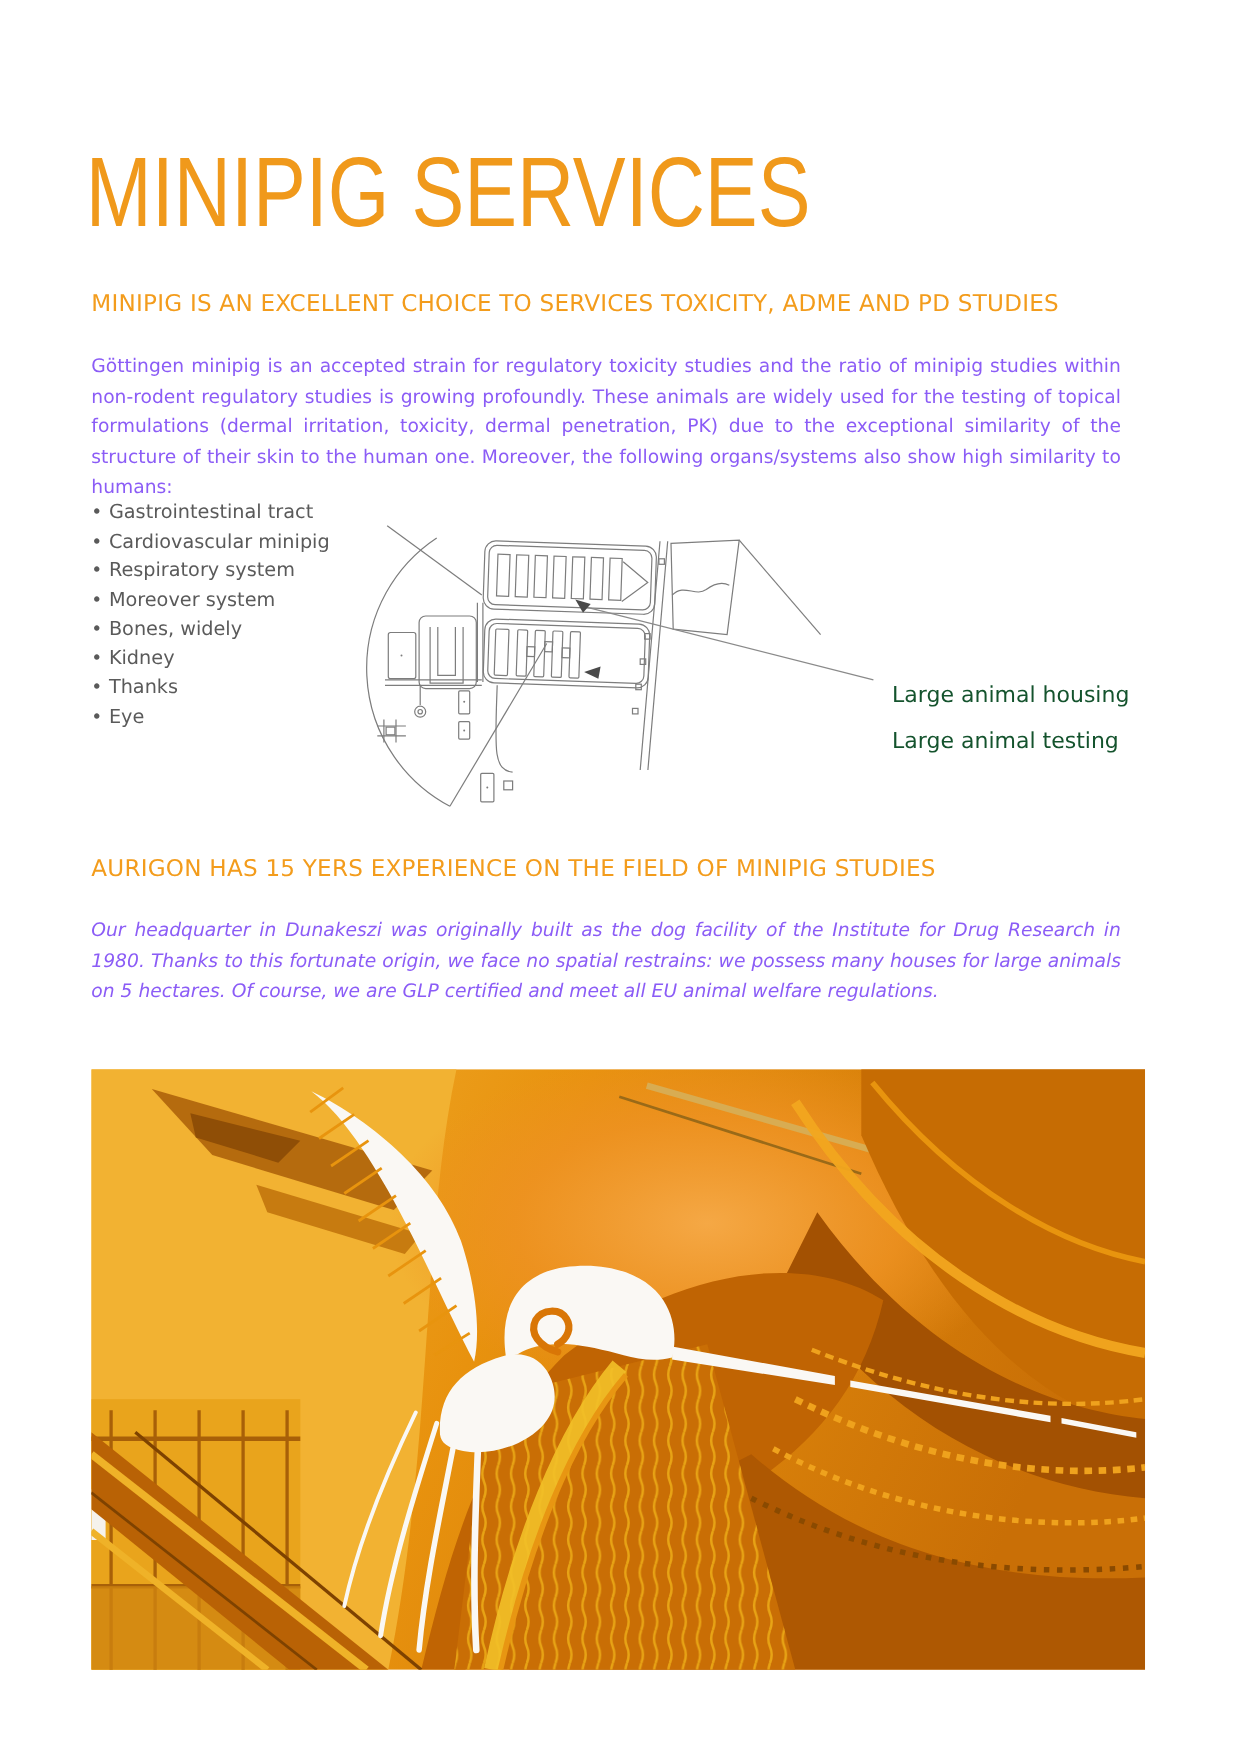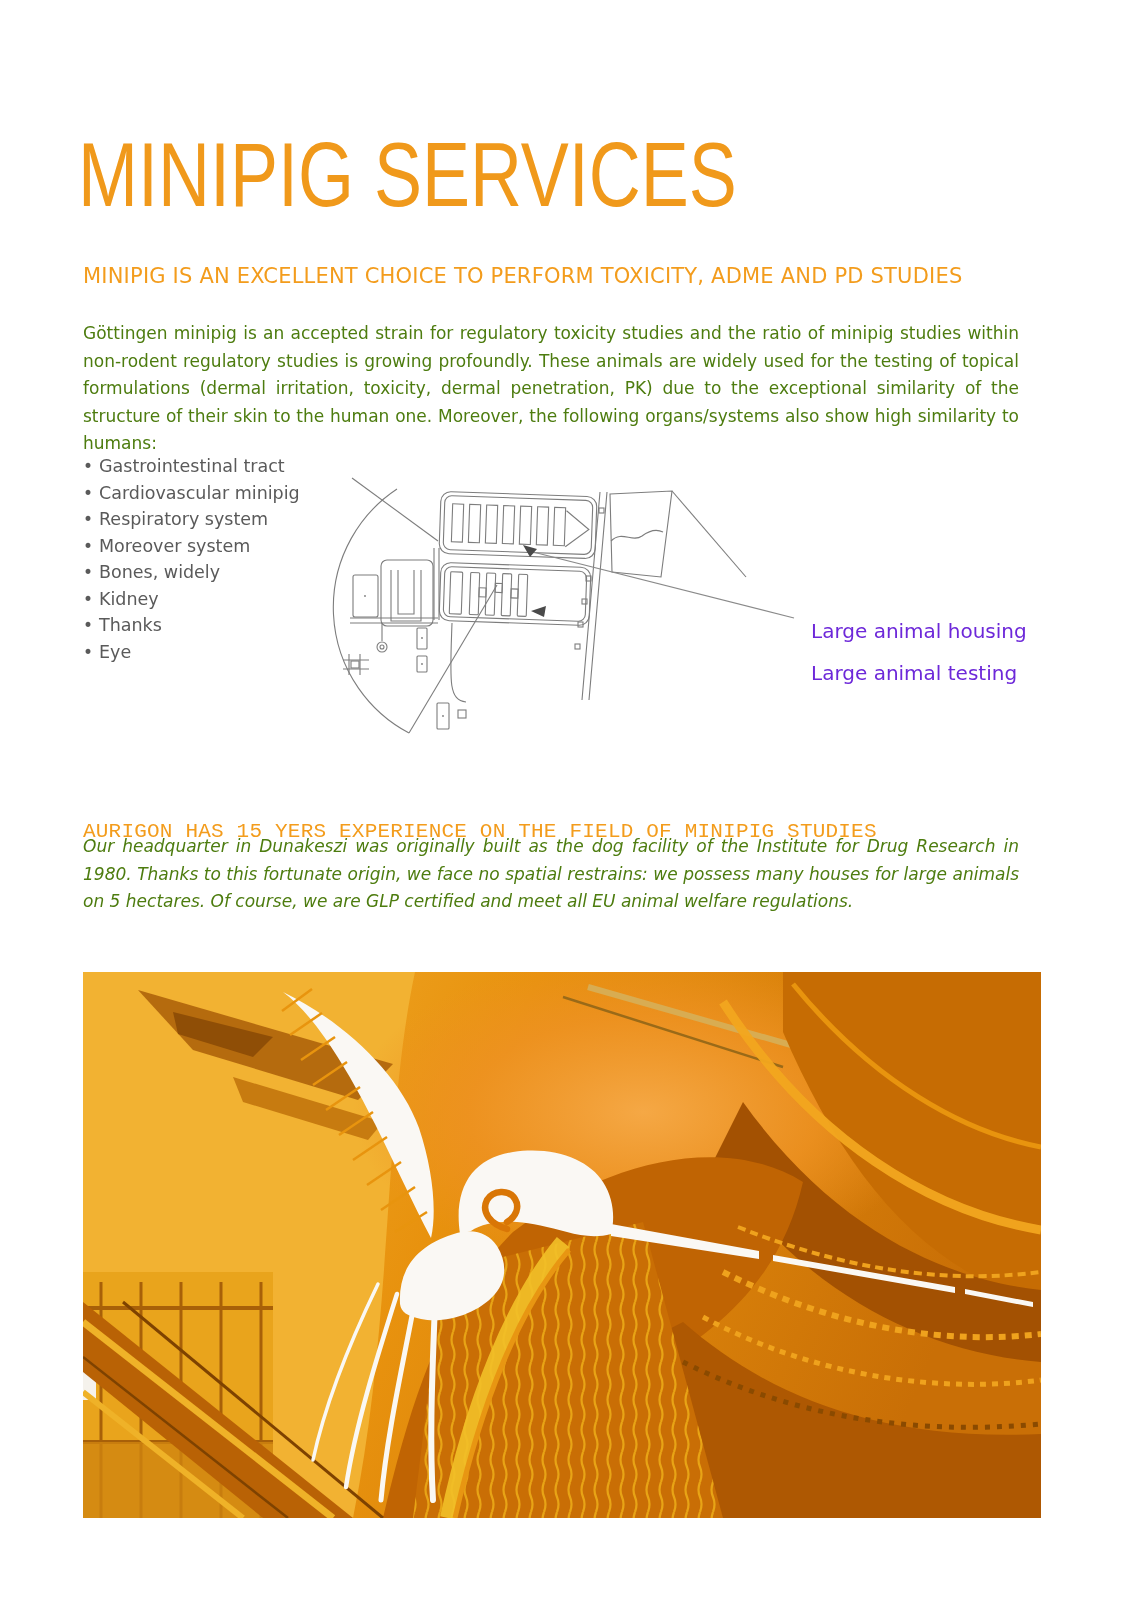--- a/index.html
+++ b/index.html
@@ -15,44 +15,44 @@
     transform:scaleX(0.80);transform-origin:left top;
   }
   .orange-heading{
     left:83px;width:950px;
     font-family:"DejaVu Sans",sans-serif;
     font-size:21px;line-height:24px;color:#F39C1C;white-space:nowrap;
     letter-spacing:0.2px;
   }
   .body-par{
     left:83px;width:936px;
-    font-size:17px;line-height:27.5px;color:#4d7c0f;
+    font-size:17px;line-height:27.5px;color:#8b5cf6;
     text-align:justify;
   }
   .bullets{left:83px;top:456px;width:300px;}
   .bullet-row{display:flex;align-items:flex-start;height:26.5px;
     font-size:17.5px;color:#5A5A5A;}
   .bullet-dot{width:16px;color:#5A5A5A;font-size:17px;}
   .plan-label{
-    left:811px;width:240px;font-size:20px;line-height:24px;color:#6d28d9;
+    left:811px;width:240px;font-size:20px;line-height:24px;color:#14532d;
     white-space:nowrap;
   }
   svg{display:block;}
   .plan-stroke{stroke:#7d7d7d;stroke-width:1.1;fill:none;}
 </style>
 </head>
 <body>
 
 <div id="page">
 
   <div class="abs page-title">
     <span>MINIPIG SERVICES</span>
   </div>
 
-  <div class="abs orange-heading" style="top:264px;">MINIPIG IS AN EXCELLENT CHOICE TO PERFORM TOXICITY, ADME AND PD STUDIES</div>
+  <div class="abs orange-heading" style="top:264px;">MINIPIG IS AN EXCELLENT CHOICE TO SERVICES TOXICITY, ADME AND PD STUDIES</div>
 
   <div class="abs body-par" style="top:320px;">Göttingen minipig is an accepted strain for regulatory toxicity studies and the ratio of minipig studies within non-rodent regulatory studies is growing profoundly. These animals are widely used for the testing of topical formulations (dermal irritation, toxicity, dermal penetration, PK) due to the exceptional similarity of the structure of their skin to the human one. Moreover, the following organs/systems also show high similarity to humans:</div>
 
   <div class="abs bullets">
     <div class="bullet-row">
       <span class="bullet-dot">•</span>
       <span>Gastrointestinal tract</span>
       </div>
     <div class="bullet-row">
       <span class="bullet-dot">•</span>
@@ -155,21 +155,21 @@
 
       <path d="M533,552 L794,618" stroke="#8a8a8a"></path>
     </g>
     <polygon points="523,545 537,549 530,557" fill="#4a4a4a"></polygon>
     <polygon points="531,611 546,606 544,617" fill="#4a4a4a"></polygon>
   </svg>
 
   <div class="abs plan-label" style="top:619px;">Large animal housing</div>
   <div class="abs plan-label" style="top:661px;">Large animal testing</div>
 
-  <div class="abs orange-heading" style="top:820px;font-family:Liberation Mono, monospace;">AURIGON HAS 15 YERS EXPERIENCE ON THE FIELD OF MINIPIG STUDIES</div>
+  <div class="abs orange-heading" style="top:777px;">AURIGON HAS 15 YERS EXPERIENCE ON THE FIELD OF MINIPIG STUDIES</div>
 
   <div class="abs body-par" style="top:833px;font-style:italic;">Our headquarter in Dunakeszi was originally built as the dog facility of the Institute for Drug Research in 1980. Thanks to this fortunate origin, we face no spatial restrains: we possess many houses for large animals on 5 hectares. Of course, we are GLP certified and meet all EU animal welfare regulations.</div>
 
   <svg class="abs" style="left:83px;top:972px;" width="958" height="546" viewBox="0 0 958 546">
     <defs>
       <linearGradient id="bgGrad" x1="0" y1="0" x2="1" y2="0.25">
         <stop offset="0" stop-color="#F2B232"></stop>
         <stop offset="0.45" stop-color="#E8920E"></stop>
         <stop offset="1" stop-color="#C96F06"></stop>
       </linearGradient>

